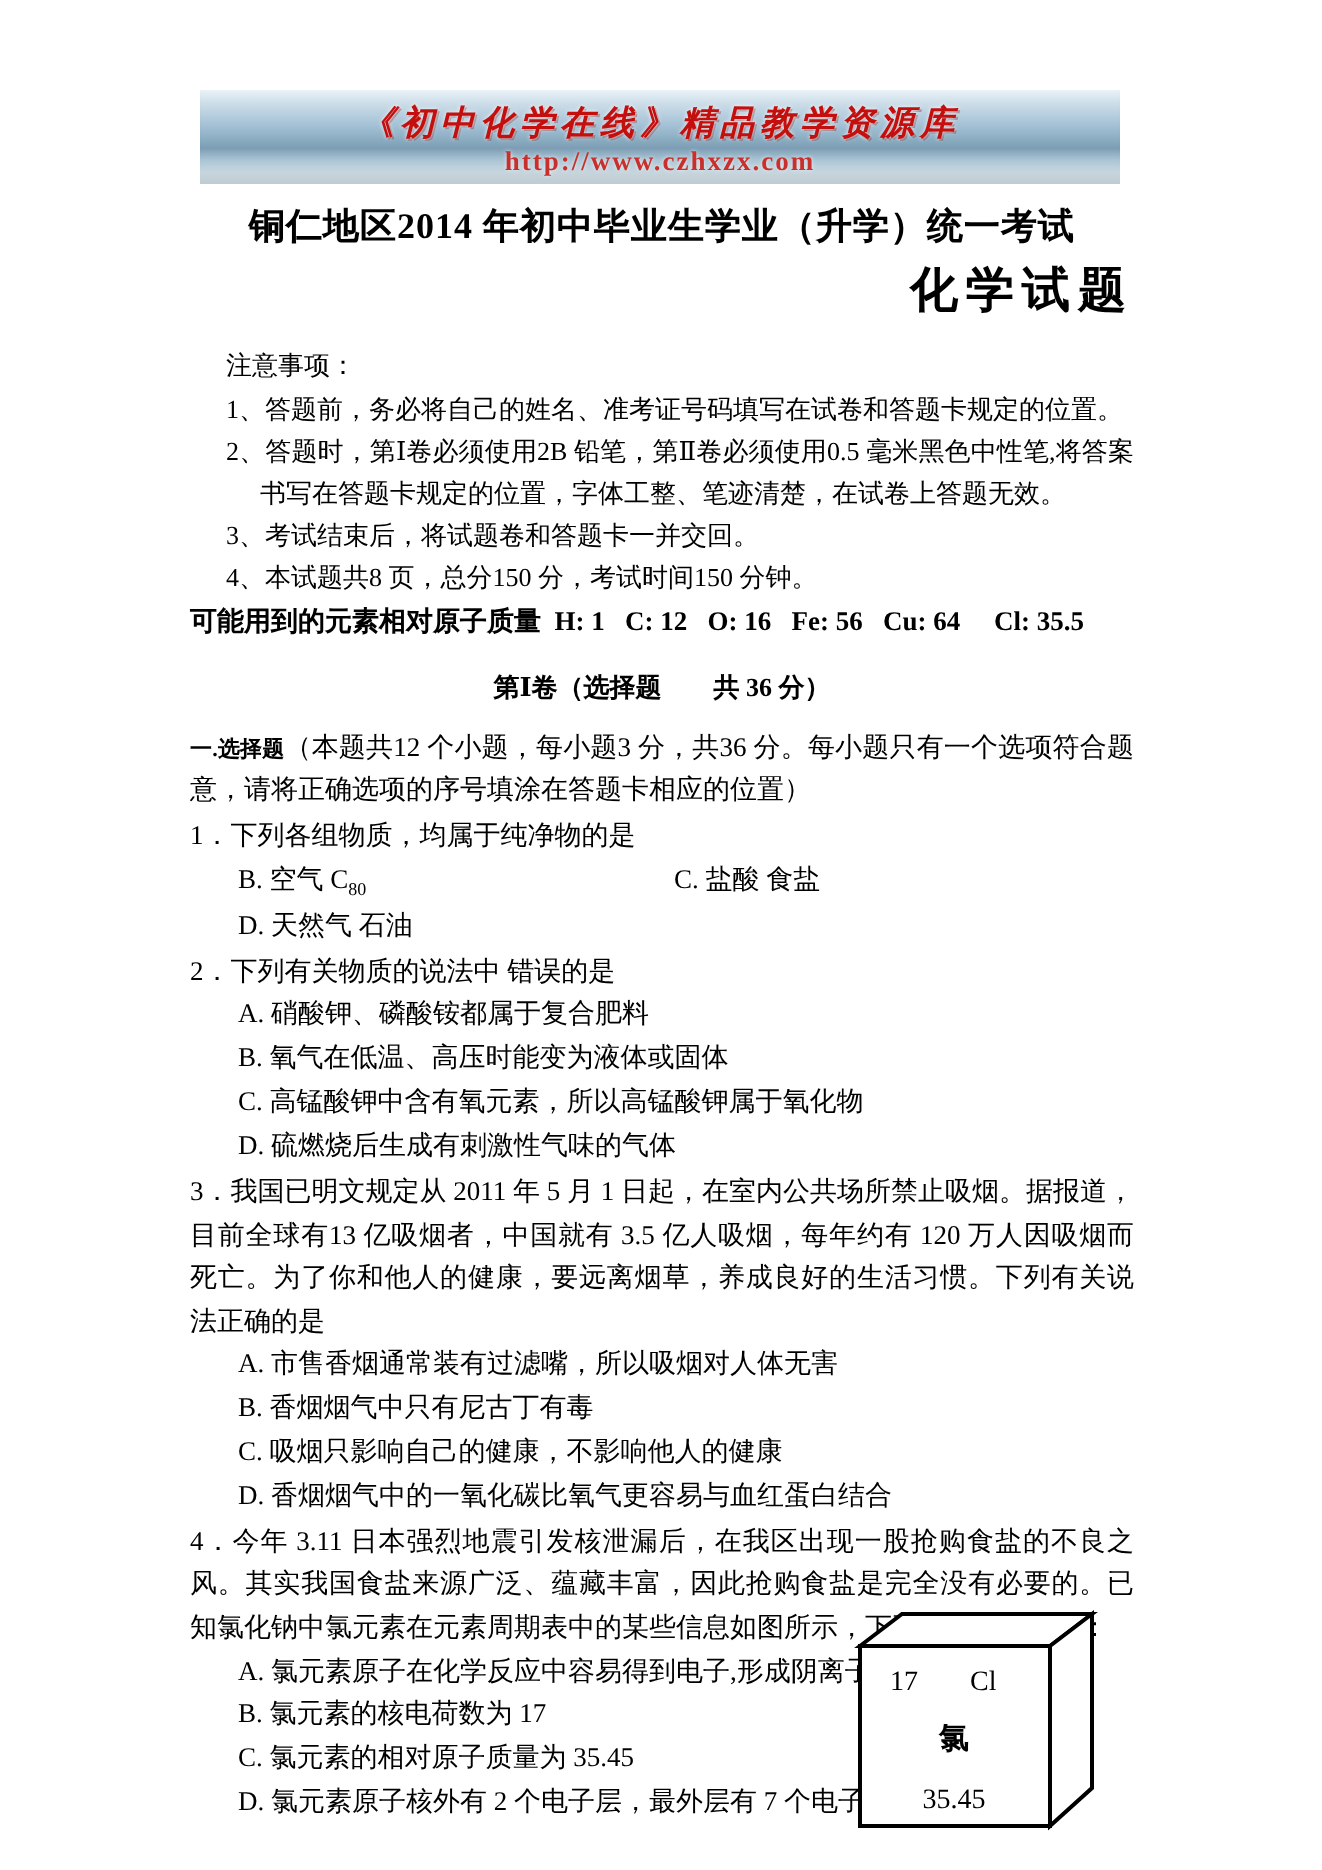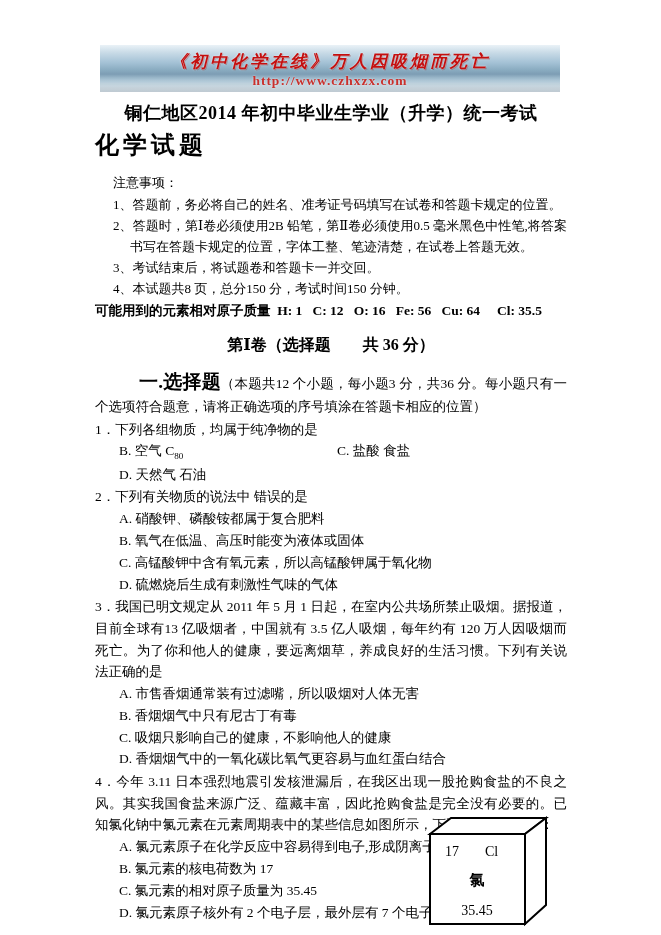--- a/index.html
+++ b/index.html
@@ -24,55 +24,55 @@
     text-shadow:0 0 2px rgba(255,255,255,.9), 1px 1px 0 rgba(120,0,0,.35);
     font-style:italic;
   }
   .banner-line2{
     text-align:center;color:#c9302c;font-weight:bold;font-size:13.5px;
     margin-top:0px;letter-spacing:1px;
     text-shadow:0 0 2px rgba(255,255,255,.7);
   }
 
   .exam-title{margin-top:9px;text-align:center;font-weight:bold;font-size:18px;letter-spacing:.5px;}
-  .exam-subtitle{margin-top:4px;text-align:left;font-weight:bold;font-size:24px;letter-spacing:4px;}
+  .exam-subtitle{margin-top:4px;text-align:right;font-weight:bold;font-size:24px;letter-spacing:4px;}
 
   .name-row{margin-top:7px;text-align:center;font-size:13px;}
   .blank{display:inline-block;width:133px;border-bottom:1px solid #000;height:13px;vertical-align:baseline;}
 
   .notice{margin-top:11px;padding-left:18px;font-size:13px;}
   .notice-heading{line-height:1.7;}
   .notice-item{padding-left:17px;text-indent:-17px;line-height:1.62;text-align:justify;}
 
   .atomic-mass{margin-top:3px;font-weight:bold;font-size:13.5px;white-space:pre;}
 
-  .section-heading{margin-top:15px;text-align:center;font-weight:bold;font-size:16px;}
+  .section-heading{margin-top:15px;text-align:center;font-weight:bold;font-size:13px;}
 
   .intro{margin-top:11px;font-size:13.5px;line-height:1.55;text-align:justify;}
-  .intro b{font-size:19px;margin-left:44px;}
+  .intro b{font-size:11px;}
 
   .question{margin-top:1px;font-size:13.5px;position:relative;}
   .stem{line-height:1.6;text-align:justify;}
   .options{padding-left:24px;}
   .opt{line-height:1.62;}
   .options-grid{display:grid;grid-template-columns:218px 1fr;padding-left:24px;}
   .options-grid .opt{line-height:1.62;}
   sub{font-size:9px;}
 
   .q4-figure{position:absolute;right:5px;top:44px;width:140px;}
   .q4 .options{width:335px;}
 </style>
 </head>
 <body>
 
 <div class="page">
   <div class="content">
 
     <div class="banner">
-      <div class="banner-line1">《初中化学在线》万人因吸烟而死亡</div>
+      <div class="banner-line1">《初中化学在线》精品教学资源库</div>
       <div class="banner-line2">http://www.czhxzx.com</div>
     </div>
 
     <div class="exam-title">铜仁地区2014 年初中毕业生学业（升学）统一考试</div>
     <div class="exam-subtitle">化学试题</div>
 
 
     <div class="notice">
       <div class="notice-heading">注意事项：</div>
       <div class="notice-item">1、答题前，务必将自己的姓名、准考证号码填写在试卷和答题卡规定的位置。</div>

